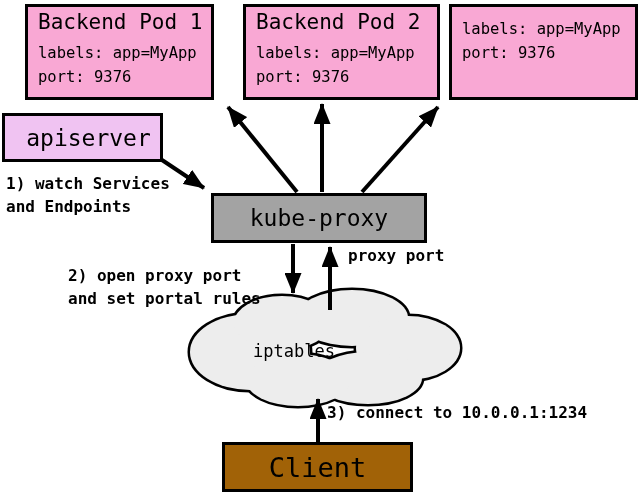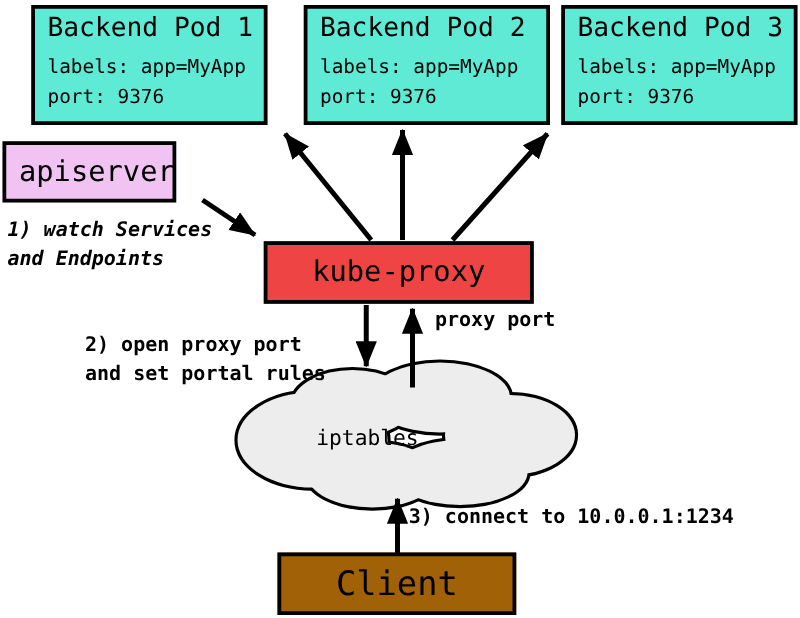--- a/index.html
+++ b/index.html
@@ -16,41 +16,41 @@
     color: #000000;
     overflow: hidden;
   }
   .box {
     position: absolute;
     border: 3px solid #000000;
     box-sizing: border-box;
     z-index: 1;
   }
   .pod {
-    background: #5eead4;
+    background: #f9a8d4;
     padding: 3px 10px 0 10px;
   }
   .pod-title {
     font-size: 21px;
     letter-spacing: 0px;
     white-space: nowrap;
   }
   .pod-line {
     font-size: 15.5px;
     line-height: 24px;
     white-space: nowrap;
   }
   .pod-line.first { margin-top: 7px; }
   .label-center {
     display: flex;
     align-items: center;
     justify-content: center;
   }
   .apiserver { background: #F0C3F2; font-size: 23px; }
-  .kubeproxy { background: #ef4444; font-size: 23px; }
+  .kubeproxy { background: #a3a3a3; font-size: 23px; }
   .client    { background: #a16207; font-size: 27px; }
   .annotation {
     position: absolute;
     font-weight: bold;
     font-size: 16px;
     line-height: 23px;
     white-space: nowrap;
     z-index: 3;
   }
   .annotation span { display: block; }
@@ -84,26 +84,25 @@
     <div class="pod-line">port: 9376</div>
   </div>
 
   <div class="box pod" style="left:243px; top:4px; width:197px; height:96px;">
     <div class="pod-title">Backend Pod 2</div>
     <div class="pod-line first">labels: app=MyApp</div>
     <div class="pod-line">port: 9376</div>
   </div>
 
   <div class="box pod" style="left:449px; top:4px; width:189px; height:96px;">
-    <div class="pod-title">Backend Pod 3</div>
     <div class="pod-line first">labels: app=MyApp</div>
     <div class="pod-line">port: 9376</div>
   </div>
 
-  <div class="box apiserver label-center" style="left:2px; top:113px; width:139px; height:49px;padding-left:12px;">
+  <div class="box apiserver label-center" style="left:2px; top:113px; width:161px; height:49px;padding-left:12px;">
     <span>apiserver</span>
   </div>
 
   <div class="box kubeproxy label-center" style="left:211px; top:193px; width:216px; height:50px;">
     <span>kube-proxy</span>
   </div>
 
   <div class="box client label-center" style="left:222px; top:442px; width:191px; height:50px;">
     <span>Client</span>
   </div>
@@ -140,21 +139,21 @@
       <line x1="322" y1="192" x2="322" y2="104" marker-end="url(#ah)"></line>
       <line x1="362" y1="192" x2="438" y2="107" marker-end="url(#ah)"></line>
       <line x1="293" y1="244" x2="293" y2="293" marker-end="url(#ah)"></line>
       <line x1="330" y1="310" x2="330" y2="247" marker-end="url(#ah)"></line>
       <line x1="318" y1="443" x2="318" y2="399" marker-end="url(#ah)"></line>
     </g>
   </svg>
 
   <div class="cloud-label">iptables</div>
 
-  <div class="annotation" style="left:6px; top:172px;font-style:italic;">
+  <div class="annotation" style="left:6px; top:172px;">
     <span>1) watch Services</span>
     <span>and Endpoints</span>
   </div>
 
   <div class="annotation" style="left:68px; top:244px;margin-top:20px;">
     <span>2) open proxy port</span>
     <span>and set portal rules</span>
   </div>
 
   <div class="annotation" style="left:327px; top:401px;">

